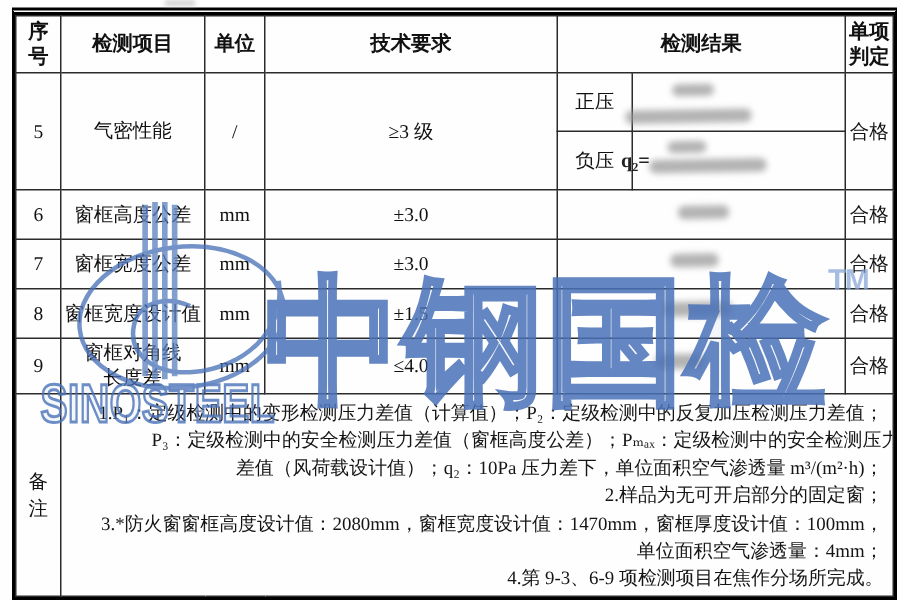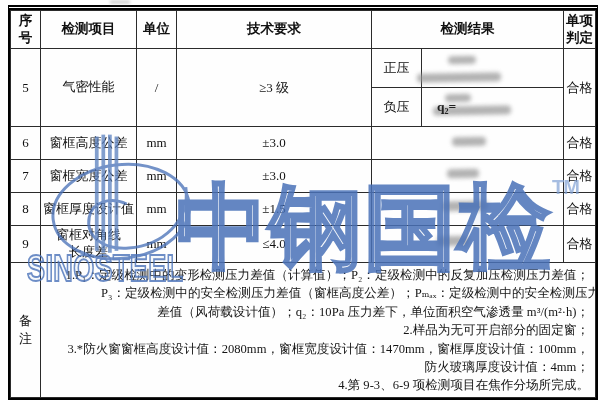--- a/index.html
+++ b/index.html
@@ -23,21 +23,21 @@
   .item-cell { white-space:pre-line; line-height:1.3;text-align:center; }
   .remarks-label { font-size:13px;margin-left:48px; }
   .remarks-cell { text-align:right; vertical-align:middle; padding:3px 6px 2px 6px; }
   .rl { font-size:12.6px; line-height:18.4px; white-space:nowrap; color:#151515; }
   .rl.i1 { padding-left:54px; }
   .rl.i2 { padding-left:30px; }
   .rl.i5 { padding-left:11px; }
   
   .overlay { position:absolute; left:0; top:0; width:600px; height:400px; z-index:2; pointer-events:none; }
   .blob { position:absolute; background:#969696; filter:blur(2.2px); border-radius:4px; opacity:.72; transform:rotate(-1deg); }
-  .q2-prefix { position:absolute; left:414px; top:99px; font-size:13.5px; font-weight:bold; color:#222;margin-left:23px; }
+  .q2-prefix { position:absolute; left:414px; top:99px; font-size:13.5px; font-weight:bold; color:#222; }
   .top-artifact { position:absolute; left:110px; top:0; width:20px; height:4px; background:#b9b9b9; filter:blur(1.5px); opacity:.6; }
   
   .watermark { position:absolute; left:0; top:0; width:600px; height:400px; z-index:5; pointer-events:none; opacity:.85; }
   .wm-cn {
     position:absolute; left:176px; top:182px; font-size:92px; font-weight:700;
     letter-spacing:2px; line-height:1; color:rgba(74,114,184,0.07);
     -webkit-text-stroke:3px #4a72b8; font-family:"Liberation Serif",serif; white-space:nowrap;
   }
   .wm-en {
     position:absolute; left:27px; top:251px; font-size:36px; font-weight:900;
@@ -101,21 +101,21 @@
       <tr style="height:33px">
         <td>7</td>
         <td class="item-cell">窗框宽度公差</td>
         <td>mm</td>
         <td>±3.0</td>
         <td colspan="2"></td>
         <td>合格</td>
       </tr>
       <tr style="height:33px">
         <td>8</td>
-        <td class="item-cell">窗框厚度设计值</td>
+        <td class="item-cell">窗框宽度设计值</td>
         <td>mm</td>
         <td>±1.5</td>
         <td colspan="2"></td>
         <td>合格</td>
       </tr>
       <tr style="height:37px">
         <td>9</td>
         <td class="item-cell">窗框对角线
 长度差</td>
         <td>mm</td>
@@ -124,21 +124,21 @@
         <td>合格</td>
       </tr>
       <tr style="height:133px">
         <td class="remarks-label">备注</td>
         <td colspan="6" class="remarks-cell">
           <div class="rl">1.P₁：定级检测中的变形检测压力差值（计算值）；P₂：定级检测中的反复加压检测压力差值；</div>
           <div class="rl i1">P₃：定级检测中的安全检测压力差值（窗框高度公差）；Pₘₐₓ：定级检测中的安全检测压力</div>
           <div class="rl i2">差值（风荷载设计值）；q₂：10Pa 压力差下，单位面积空气渗透量 m³/(m²·h)；</div>
           <div class="rl">2.样品为无可开启部分的固定窗；</div>
           <div class="rl">3.*防火窗窗框高度设计值：2080mm，窗框宽度设计值：1470mm，窗框厚度设计值：100mm，</div>
-          <div class="rl i5">防火玻璃厚度设计值：4mm；</div>
+          <div class="rl i5">单位面积空气渗透量：4mm；</div>
           <div class="rl">4.第 9-3、6-9 项检测项目在焦作分场所完成。</div>
         </td>
       </tr>
     </tbody>
       </table>
   </div>
 
   <div class="overlay">
     <div class="top-artifact"></div>
     <div class="blob" style="left:448px;top:56px;width:28px;height:8px"></div>

